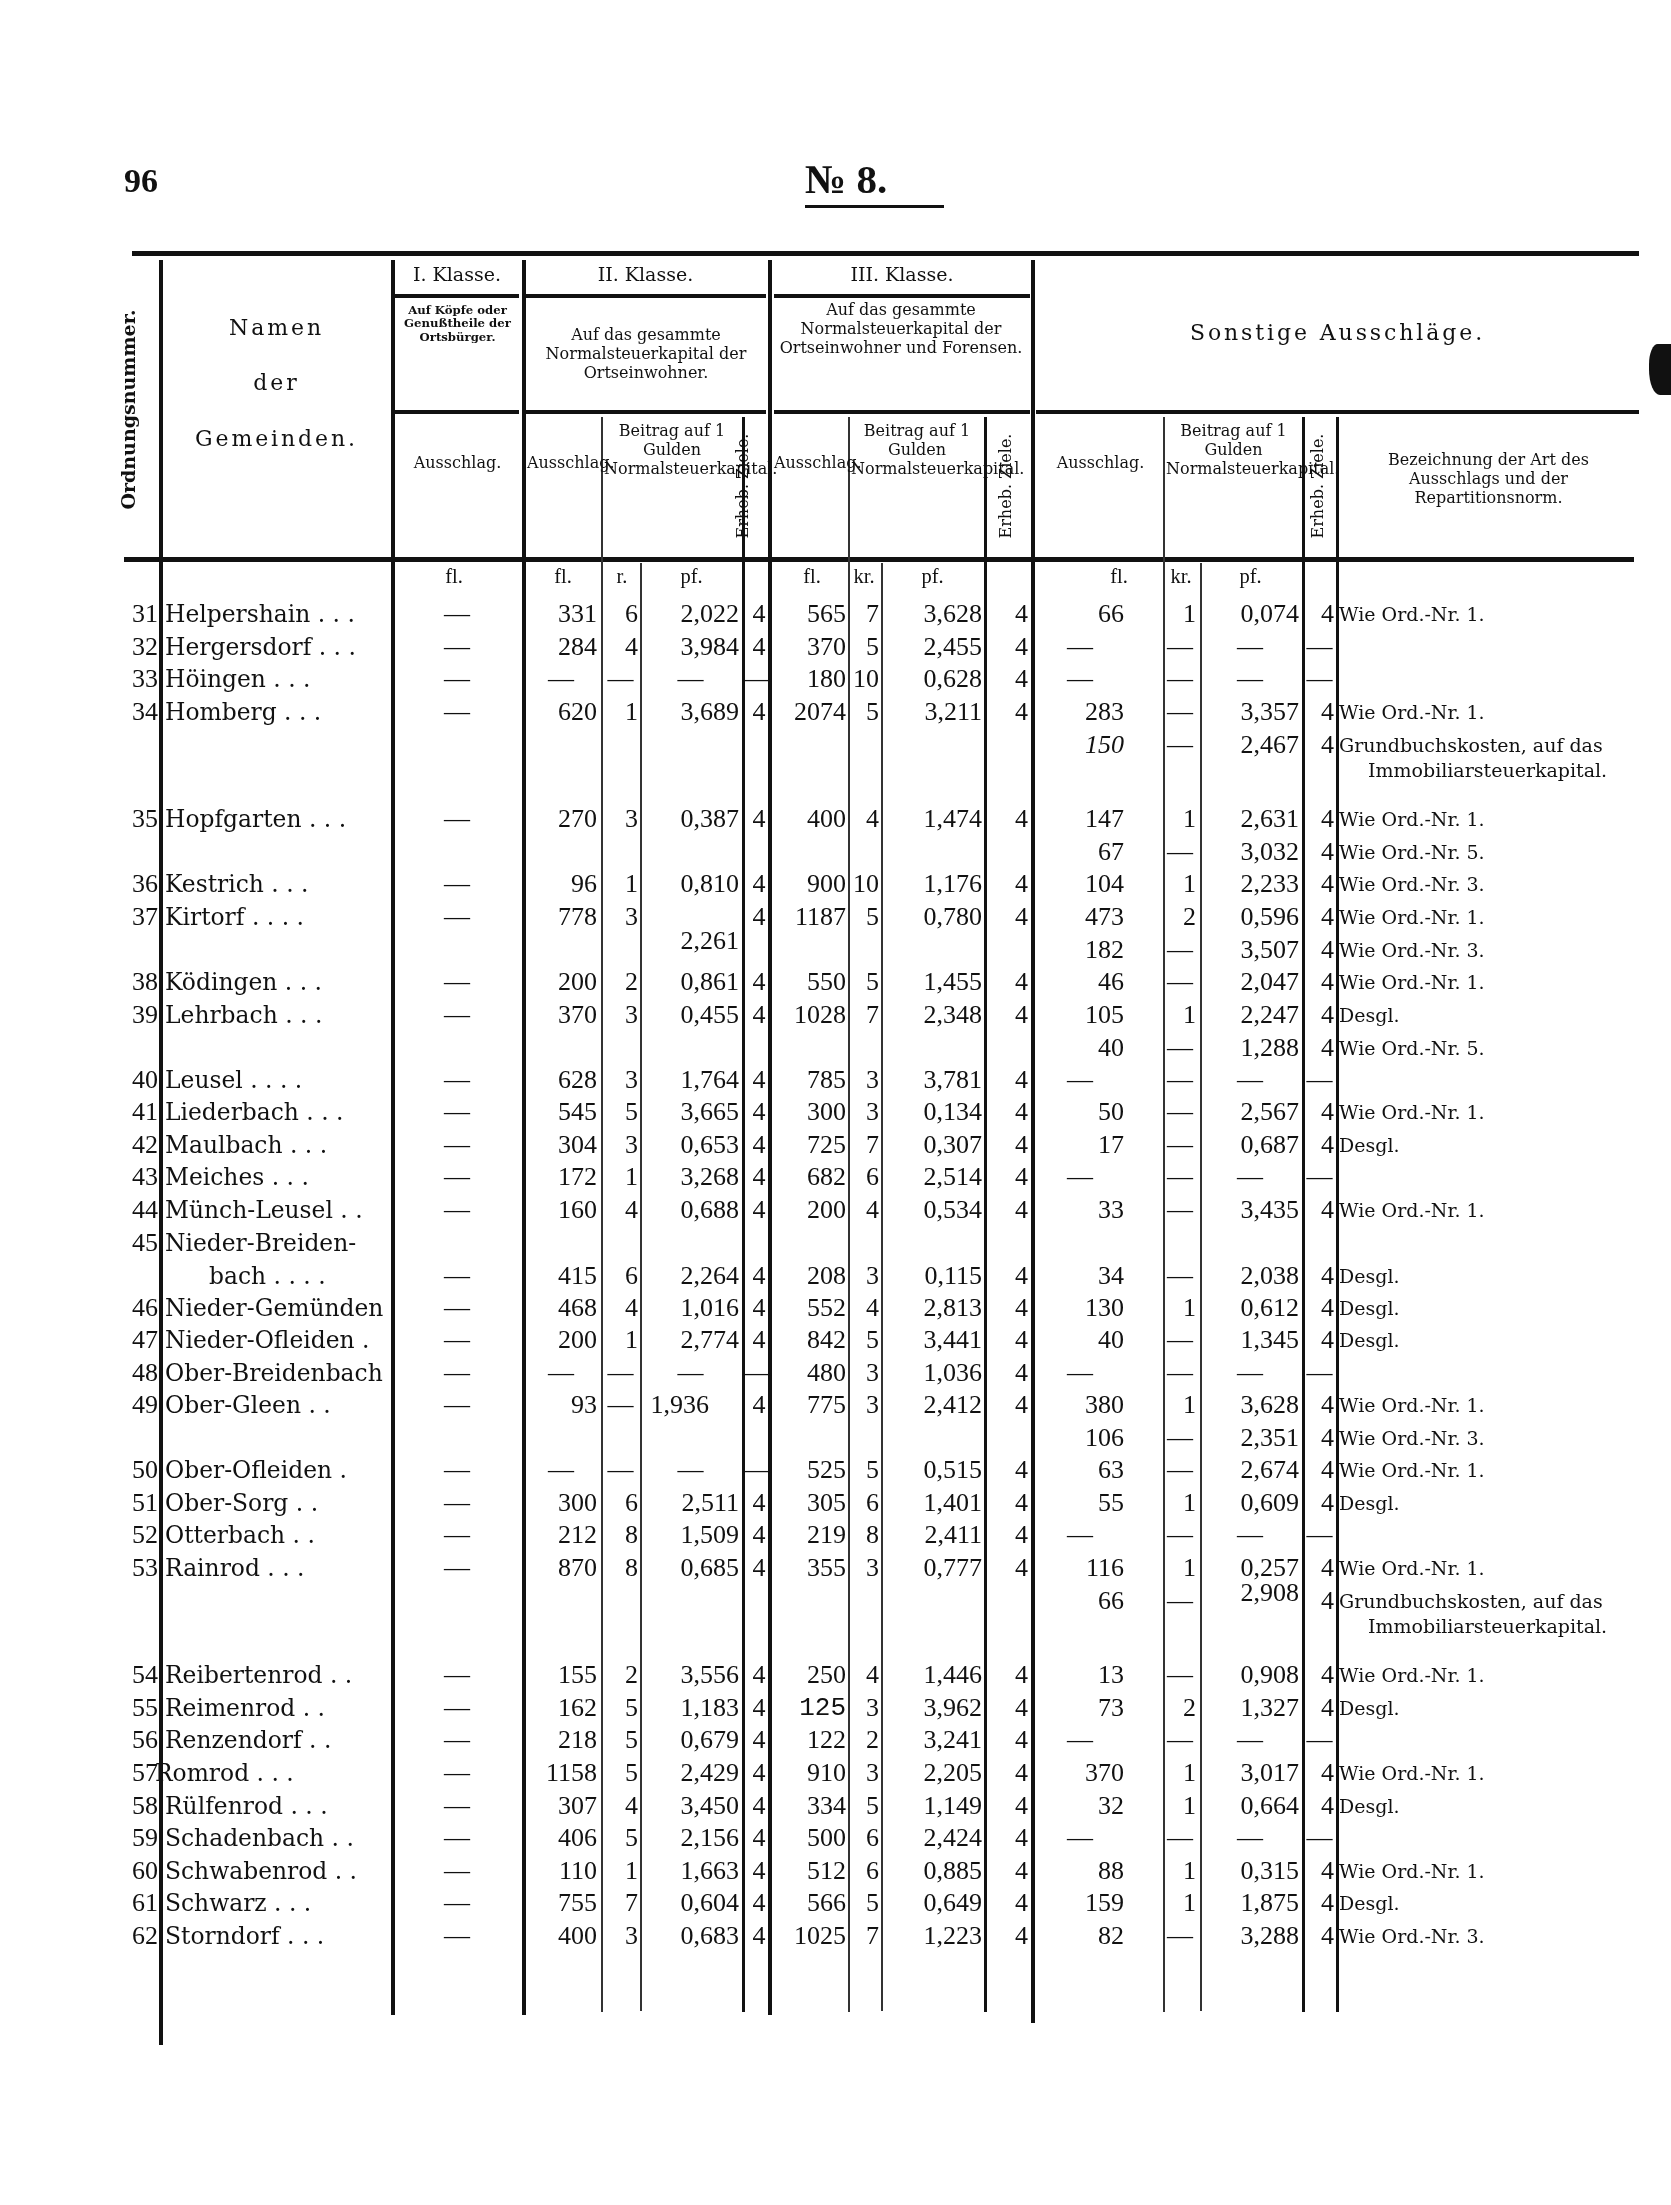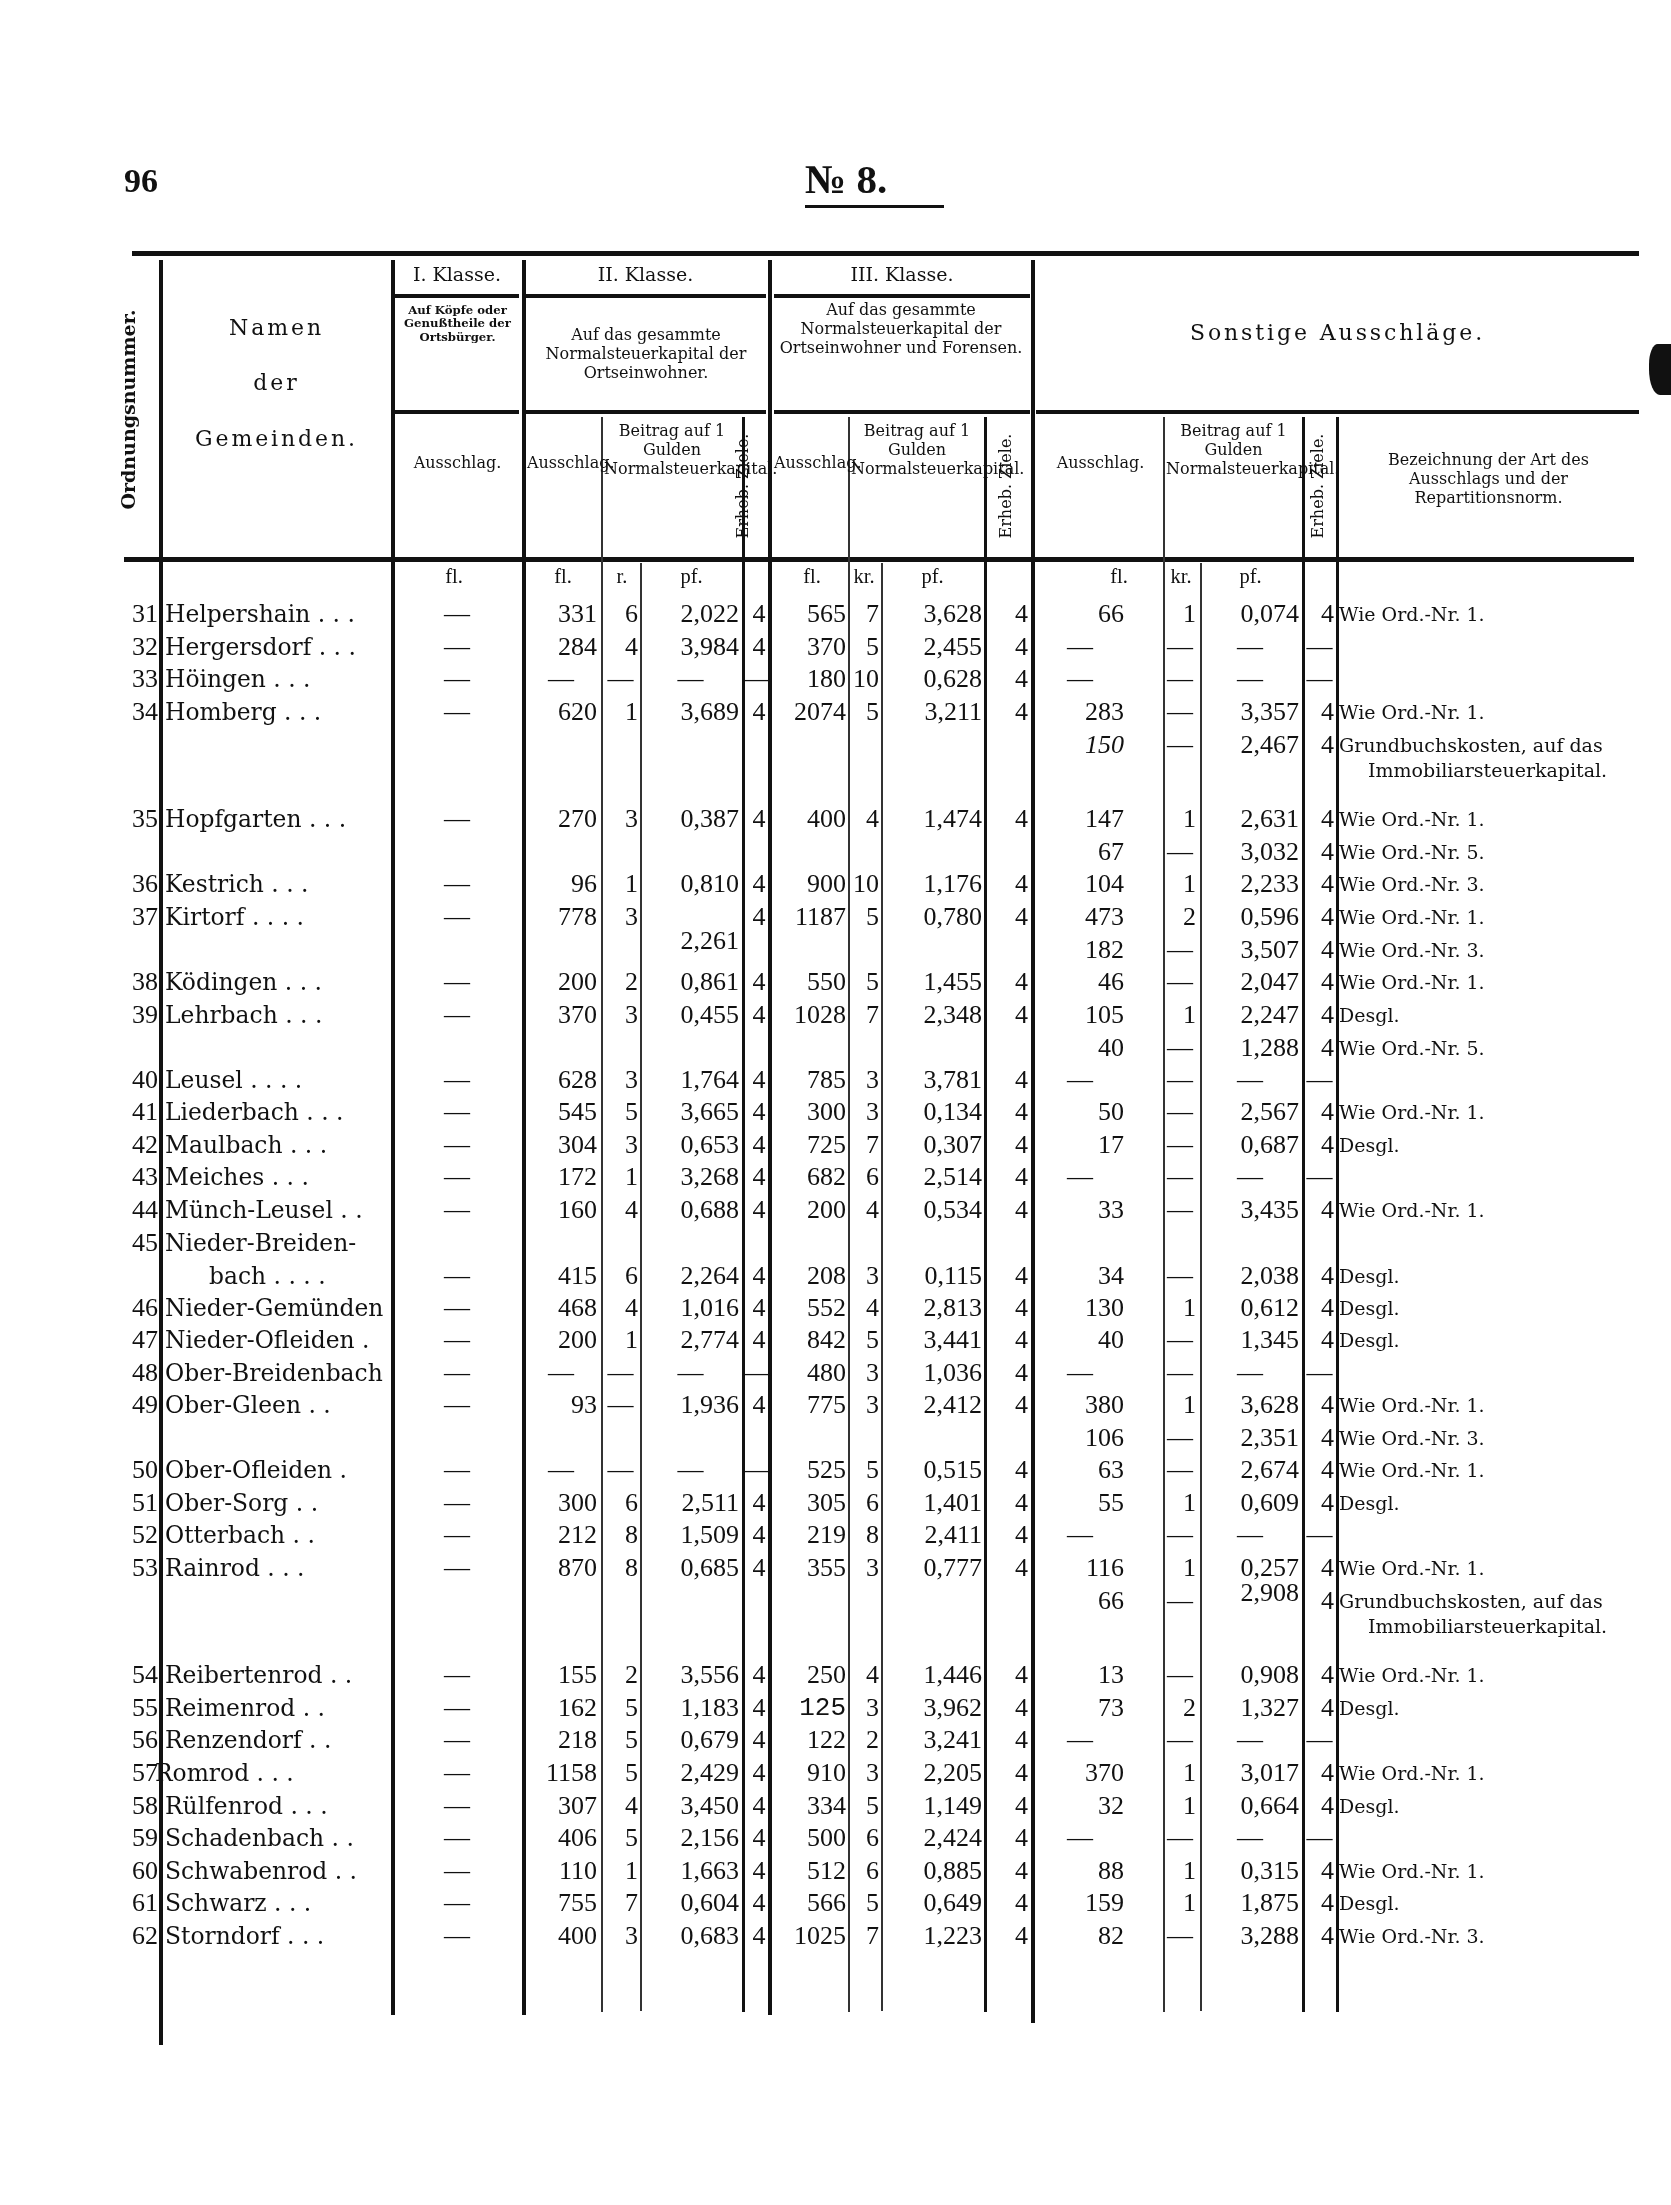--- a/index.html
+++ b/index.html
@@ -454,21 +454,21 @@
       <div class="cell ctr" style="left: 1164px; width: 32px; top: 0px;">—</div>
       <div class="cell ctr" style="left: 1201px; width: 98px; top: 0px;">—</div>
       <div class="cell ctr" style="left: 1305px; width: 29px; top: 0px;">—</div>
     </div>
     <div class="row" style="top: 1389px;">
       <div class="cell num" style="left: 110px; width: 48px;">49</div>
       <div class="cell name" style="left: 165px; width: 223px;">Ober-Gleen . .</div>
       <div class="cell ctr" style="left: 395px; width: 124px; top: 0px;">—</div>
       <div class="cell num" style="left: 525px; width: 72px; top: 0px;">93</div>
       <div class="cell num ctr" style="left: 603px; width: 35px; top: 0px;">—</div>
-      <div class="cell num" style="left: 642px; width: 97px; top: 0px; text-align: right;">1,936</div>
+      <div class="cell num" style="left: 612px; width: 97px; top: 0px; text-align: right;">1,936</div>
       <div class="cell num" style="left: 745px; width: 20.5px; top: 0px;">4</div>
       <div class="cell num" style="left: 768px; width: 78px; top: 0px;">775</div>
       <div class="cell num" style="left: 850px; width: 29px; top: 0px;">3</div>
       <div class="cell num" style="left: 884px; width: 98px; top: 0px;">2,412</div>
       <div class="cell num" style="left: 987px; width: 41px; top: 0px;">4</div>
       <div class="cell num" style="left: 1036px; width: 88px; top: 0px;">380</div>
       <div class="cell num" style="left: 1164px; width: 32px; top: 0px;">1</div>
       <div class="cell num" style="left: 1201px; width: 98px; top: 0px;">3,628</div>
       <div class="cell num" style="left: 1305px; width: 29px; top: 0px;">4</div>
       <div class="cell desc" style="left: 1339px; width: 300px; top: 0px;">Wie Ord.-Nr. 1.</div>

